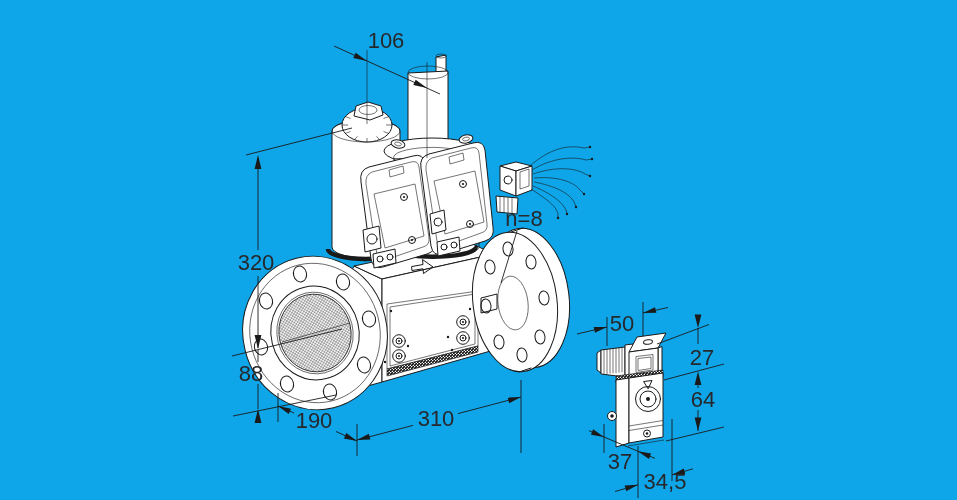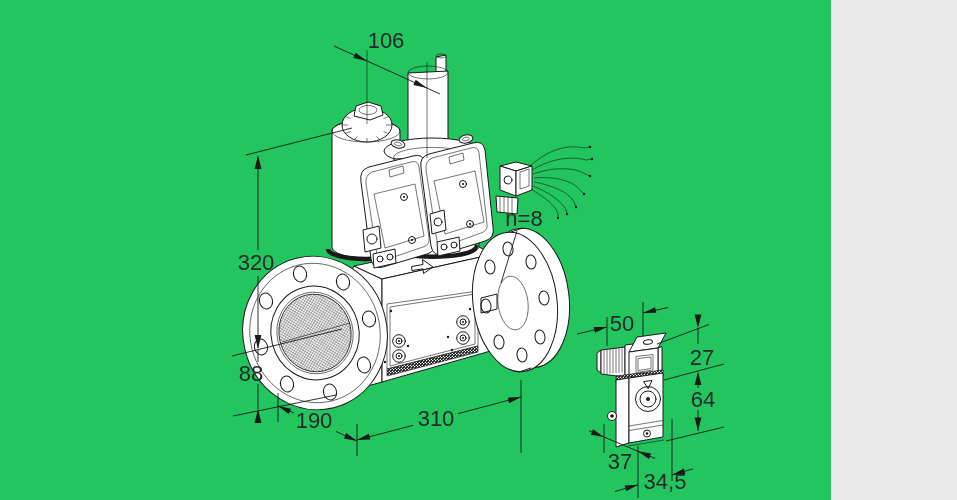--- a/index.html
+++ b/index.html
@@ -1,16 +1,16 @@
 <!DOCTYPE html>
 <html><head>
 <meta charset="utf-8">
 <style>
   html,body{margin:0;padding:0;background:#e9e9e9;}
-  .stage{position:relative;width:831px;height:500px;background:#22c55e;overflow:hidden;
+  .stage{position:relative;width:957px;height:500px;background:#0ea5e9;overflow:hidden;
          font-family:"Liberation Sans", sans-serif;}
   svg{display:block;}
   .ln{stroke:#1a1a1a;stroke-width:1;fill:none;stroke-linecap:round;stroke-linejoin:round;}
   .lnf{stroke:#1a1a1a;stroke-width:1;fill:#ffffff;stroke-linejoin:round;}
   .thin{stroke:#1a1a1a;stroke-width:0.6;fill:none;}
   .dim{stroke:#1a1a1a;stroke-width:0.9;fill:none;}
   .arr{fill:#1a1a1a;stroke:none;}
   .seat{stroke:#1a1a1a;stroke-width:4.5;fill:none;}
   text.dimlab{font-family:"Liberation Sans", sans-serif;font-size:22px;fill:#26282c;
               text-anchor:middle;}

